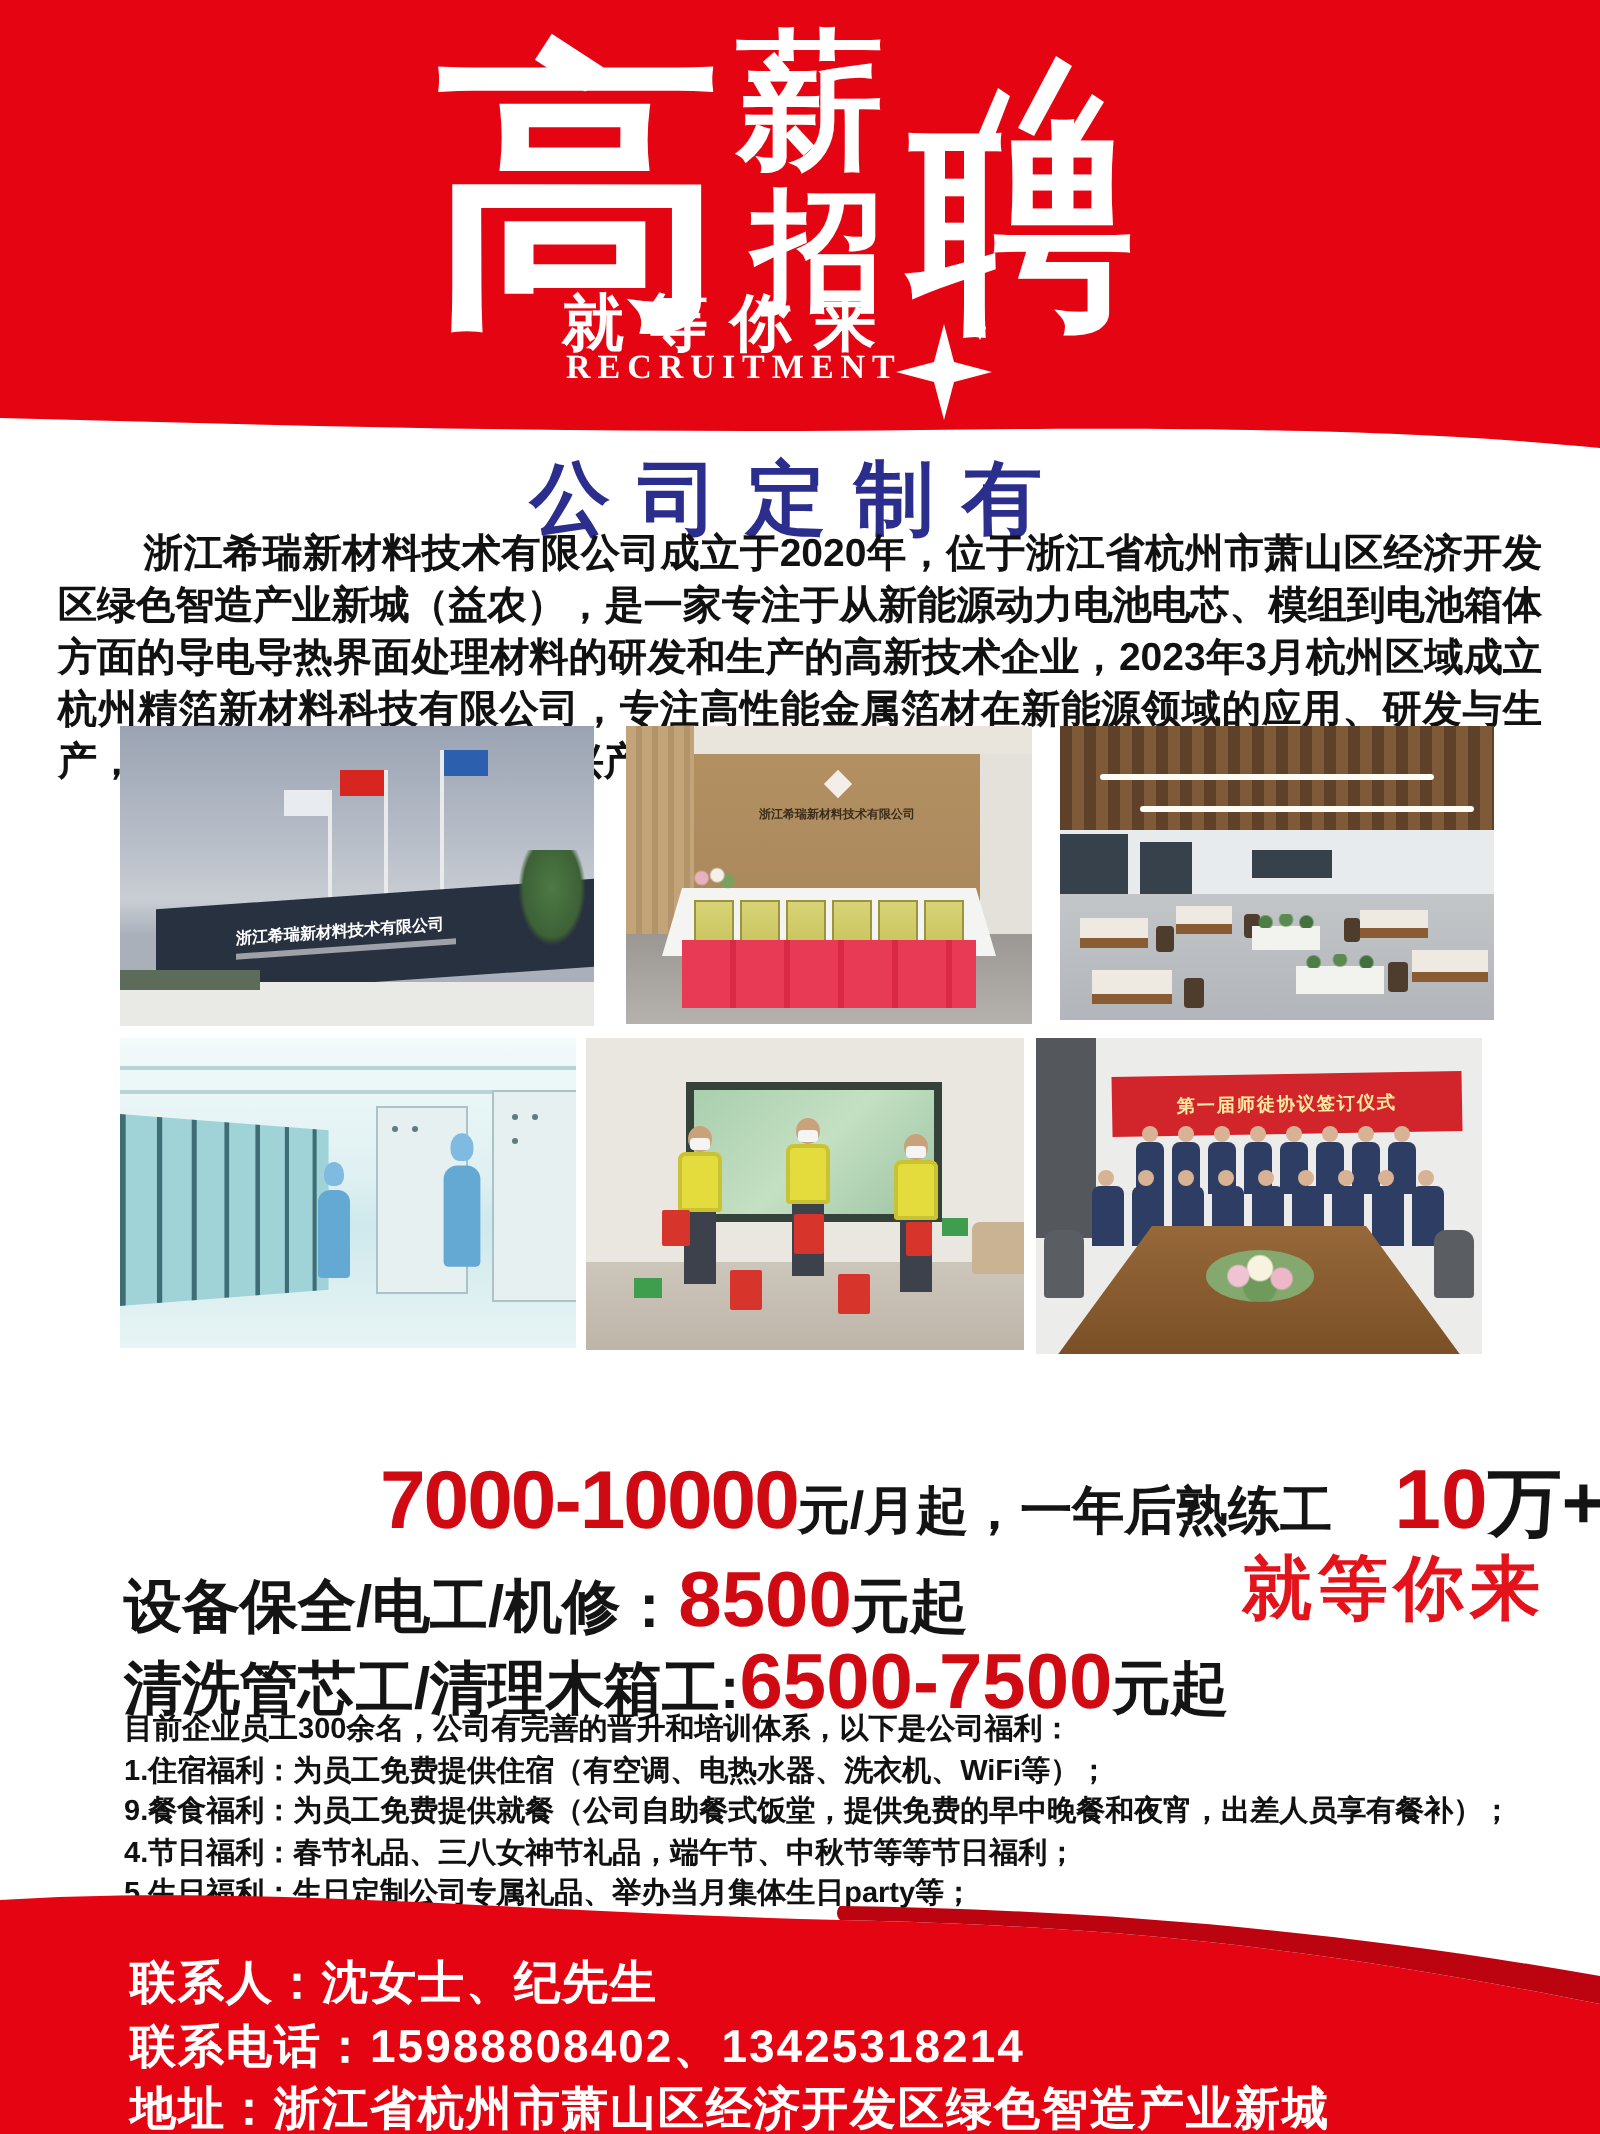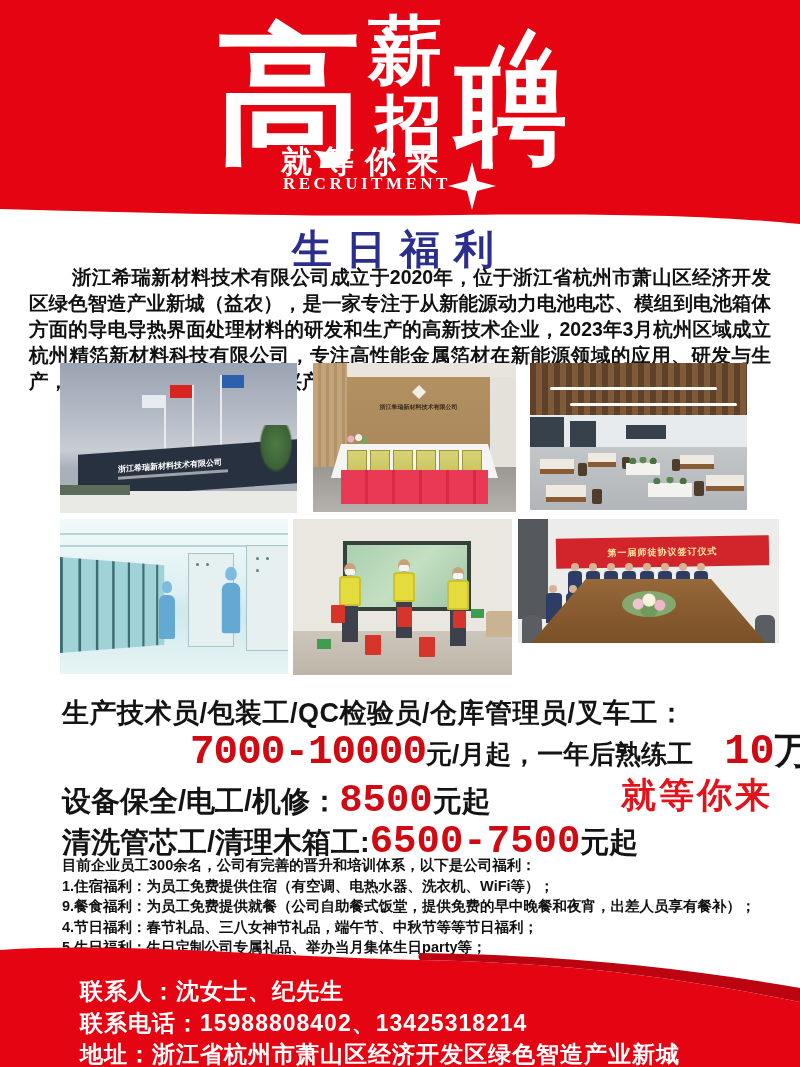--- a/index.html
+++ b/index.html
@@ -24,21 +24,21 @@
   
   .intro-text{position:absolute;left:29px;top:264px;width:742px;font-size:19.5px;line-height:26px;
               font-weight:700;text-align:justify;text-indent:2.2em;color:#111;}
   
   .photo{position:absolute;overflow:hidden;background:#cfd3d8;}
   .p1{left:60px;top:363px;width:237px;height:150px;}
   .p2{left:313px;top:363px;width:203px;height:149px;}
   .p3{left:530px;top:363px;width:217px;height:147px;}
   .p4{left:60px;top:519px;width:228px;height:155px;}
   .p5{left:293px;top:519px;width:219px;height:156px;}
-  .p6{left:518px;top:519px;width:223px;height:124px;padding-left:38px;}
+  .p6{left:518px;top:519px;width:223px;height:158px;}
   
   .sky{position:absolute;inset:0;background:linear-gradient(180deg,#9aa3b2 0%,#b9bfc9 40%,#c9cdd4 58%,#a9b0ba 70%);}
   .factory-band{position:absolute;left:18px;right:0;bottom:22px;height:44px;background:#28313f;transform:skewY(-4deg);}
   .factory-sign{position:absolute;left:40px;top:12px;right:8px;color:#fff;font-size:8px;font-weight:700;white-space:nowrap;overflow:hidden;}
   .factory-sub{position:absolute;left:40px;top:25px;width:110px;height:3px;background:rgba(255,255,255,.55);}
   .front-wall{position:absolute;left:0;right:0;bottom:0;height:22px;background:#e9e9e6;}
   .hedge{position:absolute;left:0;bottom:18px;width:70px;height:10px;background:#5c6b5a;}
   .pole{position:absolute;width:2px;background:#e8eaec;}
   .flag{position:absolute;width:22px;height:13px;}
   .tree{position:absolute;right:4px;bottom:40px;width:34px;height:48px;background:radial-gradient(ellipse at 50% 40%,#4d7a45 0%,#3c6136 60%,transparent 70%);}
@@ -94,39 +94,39 @@
   .prow{position:absolute;display:flex;}
   .person{position:relative;width:14px;height:26px;background:#2e3d63;border-radius:4px 4px 0 0;margin:0 2px;}
   .person::before{content:"";position:absolute;top:-8px;left:3px;width:8px;height:8px;border-radius:50%;background:#d8b294;}
   .meet-table{position:absolute;left:0;right:0;bottom:0;height:64px;background:linear-gradient(180deg,#96683a,#7b5026);clip-path:polygon(26% 0,74% 0,95% 100%,5% 100%);}
   .bouquet{position:absolute;left:50%;bottom:26px;transform:translateX(-50%);width:54px;height:26px;border-radius:50%;
            background:radial-gradient(circle at 30% 50%,#efc2d4 5px,transparent 6px),radial-gradient(circle at 50% 35%,#f7f3df 6px,transparent 7px),radial-gradient(circle at 70% 55%,#eeb7c9 5px,transparent 6px),radial-gradient(circle at 50% 70%,#6f9a5c 8px,transparent 9px),#85a86e;}
   .mchair{position:absolute;width:20px;height:34px;background:#5a5e63;border-radius:6px 6px 2px 2px;}
   
   .jobs-line1{position:absolute;left:62px;top:695px;font-size:27px;font-weight:900;letter-spacing:.5px;white-space:nowrap;}
   .jobs-line2{position:absolute;left:190px;top:726px;display:flex;align-items:baseline;white-space:nowrap;}
-  .num{font-family:Liberation Mono, monospace;font-weight:700;color:#cf0a12;}
+  .num{font-family:Liberation Sans, sans-serif;font-weight:700;color:#cf0a12;}
   .n-large{font-size:41px;letter-spacing:-1px;}
   .t-med{font-size:26px;font-weight:900;color:#141414;}
   .t-big{font-size:37px;font-weight:900;color:#141414;}
   .n-annual{font-size:42px;margin-left:31px;}
   .jobs-line3{position:absolute;left:62px;top:779px;display:flex;align-items:baseline;white-space:nowrap;}
   .jobs-line4{position:absolute;left:62px;top:820px;display:flex;align-items:baseline;white-space:nowrap;}
   .t-label{font-size:29px;font-weight:900;color:#141414;}
   .n-mid{font-size:39px;text-align:center;}
   .insurance{position:absolute;left:598px;top:773px;width:198px;text-align:center;color:#e3121b;
              font-size:35px;line-height:43px;font-weight:900;letter-spacing:3px;}
   
   .benefits{position:absolute;left:62px;top:855px;width:712px;font-size:14.5px;line-height:20.5px;font-weight:700;color:#111;}
   .benefit{padding-left:9em;text-indent:-9em;}
   
   .footer{position:absolute;left:0;top:940px;width:800px;height:127px;}
   .footer svg{position:absolute;left:0;top:0;}
   .contact{position:absolute;left:65px;top:36px;color:#fff;font-weight:700;}
-  .contact div{font-size:23px;line-height:31.5px;letter-spacing:1px;white-space:nowrap;margin-left:15px;}
+  .contact div{font-size:23px;line-height:31.5px;letter-spacing:1px;white-space:nowrap;}
 </style>
 </head>
 <body>
 
 <div class="poster">
 
   <div class="header">
     <div class="hchar gao">高</div>
     <div class="hchar xin">薪</div>
     <div class="hchar zhao">招</div>
@@ -140,21 +140,21 @@
     </svg>
     <svg class="star" width="52" height="56" viewBox="0 0 52 56">
       <polygon points="24,4 29,23 48,28 29,33 24,52 19,33 0,28 19,23" fill="#fff"></polygon>
       <polygon points="42,0 45,6 42,12 39,6" fill="#fff"></polygon>
     </svg>
     <svg class="header-wave" viewBox="0 0 800 42" preserveAspectRatio="none">
       <path d="M0,23 C150,27 300,31 460,29 C620,27 720,30 800,38 L800,42 L0,42 Z" fill="#ffffff"></path>
     </svg>
   </div>
 
-  <div class="section-title">生日福利</div>
+  <div class="section-title">公司定制有</div>
   <div class="intro-text">浙江希瑞新材料技术有限公司成立于2020年，位于浙江省杭州市萧山区经济开发区绿色智造产业新城（益农），是一家专注于从新能源动力电池电芯、模组到电池箱体方面的导电导热界面处理材料的研发和生产的高新技术企业，2023年3月杭州区域成立杭州精箔新材料科技有限公司，专注高性能金属箔材在新能源领域的应用、研发与生产，是国家重点支持的战略新兴产业企业。</div>
 
   <div class="photo p1">
     <div class="sky"></div>
     <div class="pole" style="left:104px;top:32px;height:70px;"></div>
     <div class="pole" style="left:132px;top:22px;height:72px;"></div>
     <div class="pole" style="left:160px;top:12px;height:76px;"></div>
     <div class="flag" style="left:82px;top:32px;background:#e8ecf0;"></div>
     <div class="flag" style="left:110px;top:22px;background:#d6261f;"></div>
     <div class="flag" style="left:162px;top:12px;background:#2c5fae;"></div>
@@ -292,21 +292,20 @@
         <span class="person" style="width:16px;height:30px;"></span>
         <span class="person" style="width:16px;height:30px;"></span>
         <span class="person" style="width:16px;height:30px;"></span>
     </div>
     <div class="mchair" style="left:4px;top:96px;"></div>
     <div class="mchair" style="right:4px;top:96px;"></div>
     <div class="meet-table"></div>
     <div class="bouquet"></div>
   </div>
 
-  <div class="jobs-line1">生产技术员/包装工/QC检验员/仓库管理员/叉车工：</div>
 
   <div class="jobs-line2">
     <span class="num n-large">7000-10000</span>
       <span class="t-med">元/月起，</span>
       <span class="t-med">一年后熟练工</span>
       <span class="num n-annual">10</span>
       <span class="t-big">万+</span>
   </div>
 
   <div class="jobs-line3">

